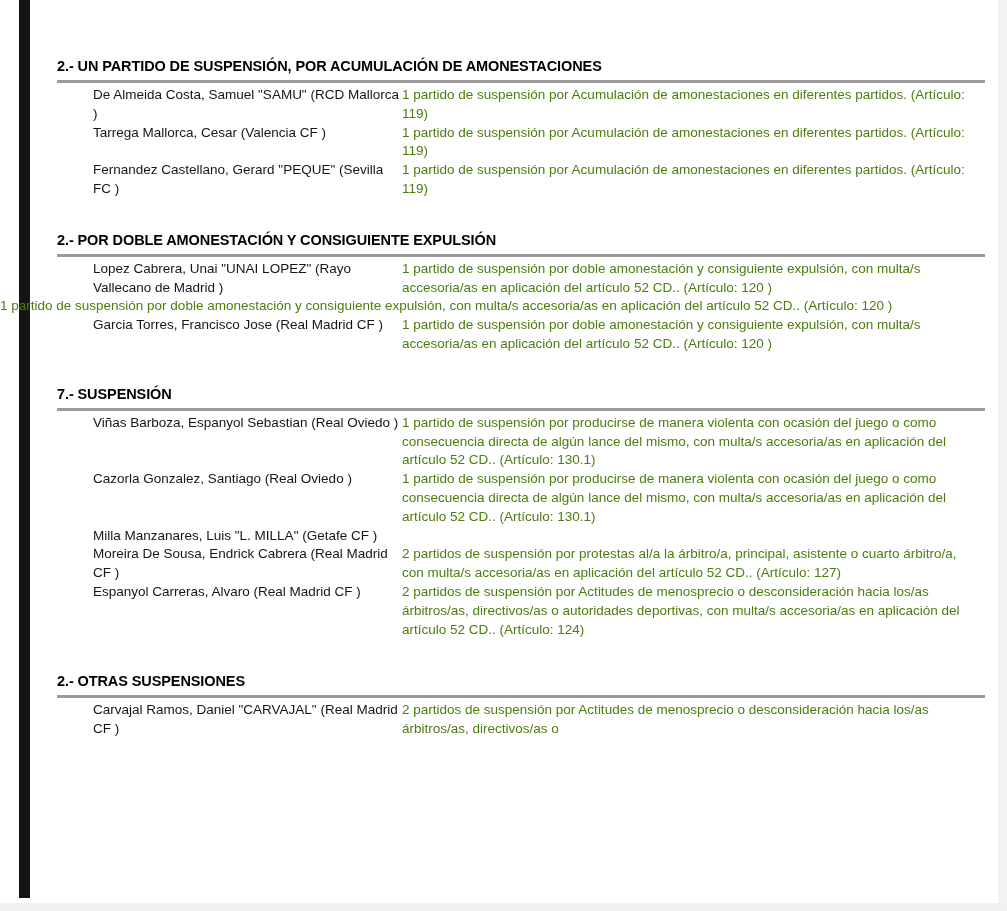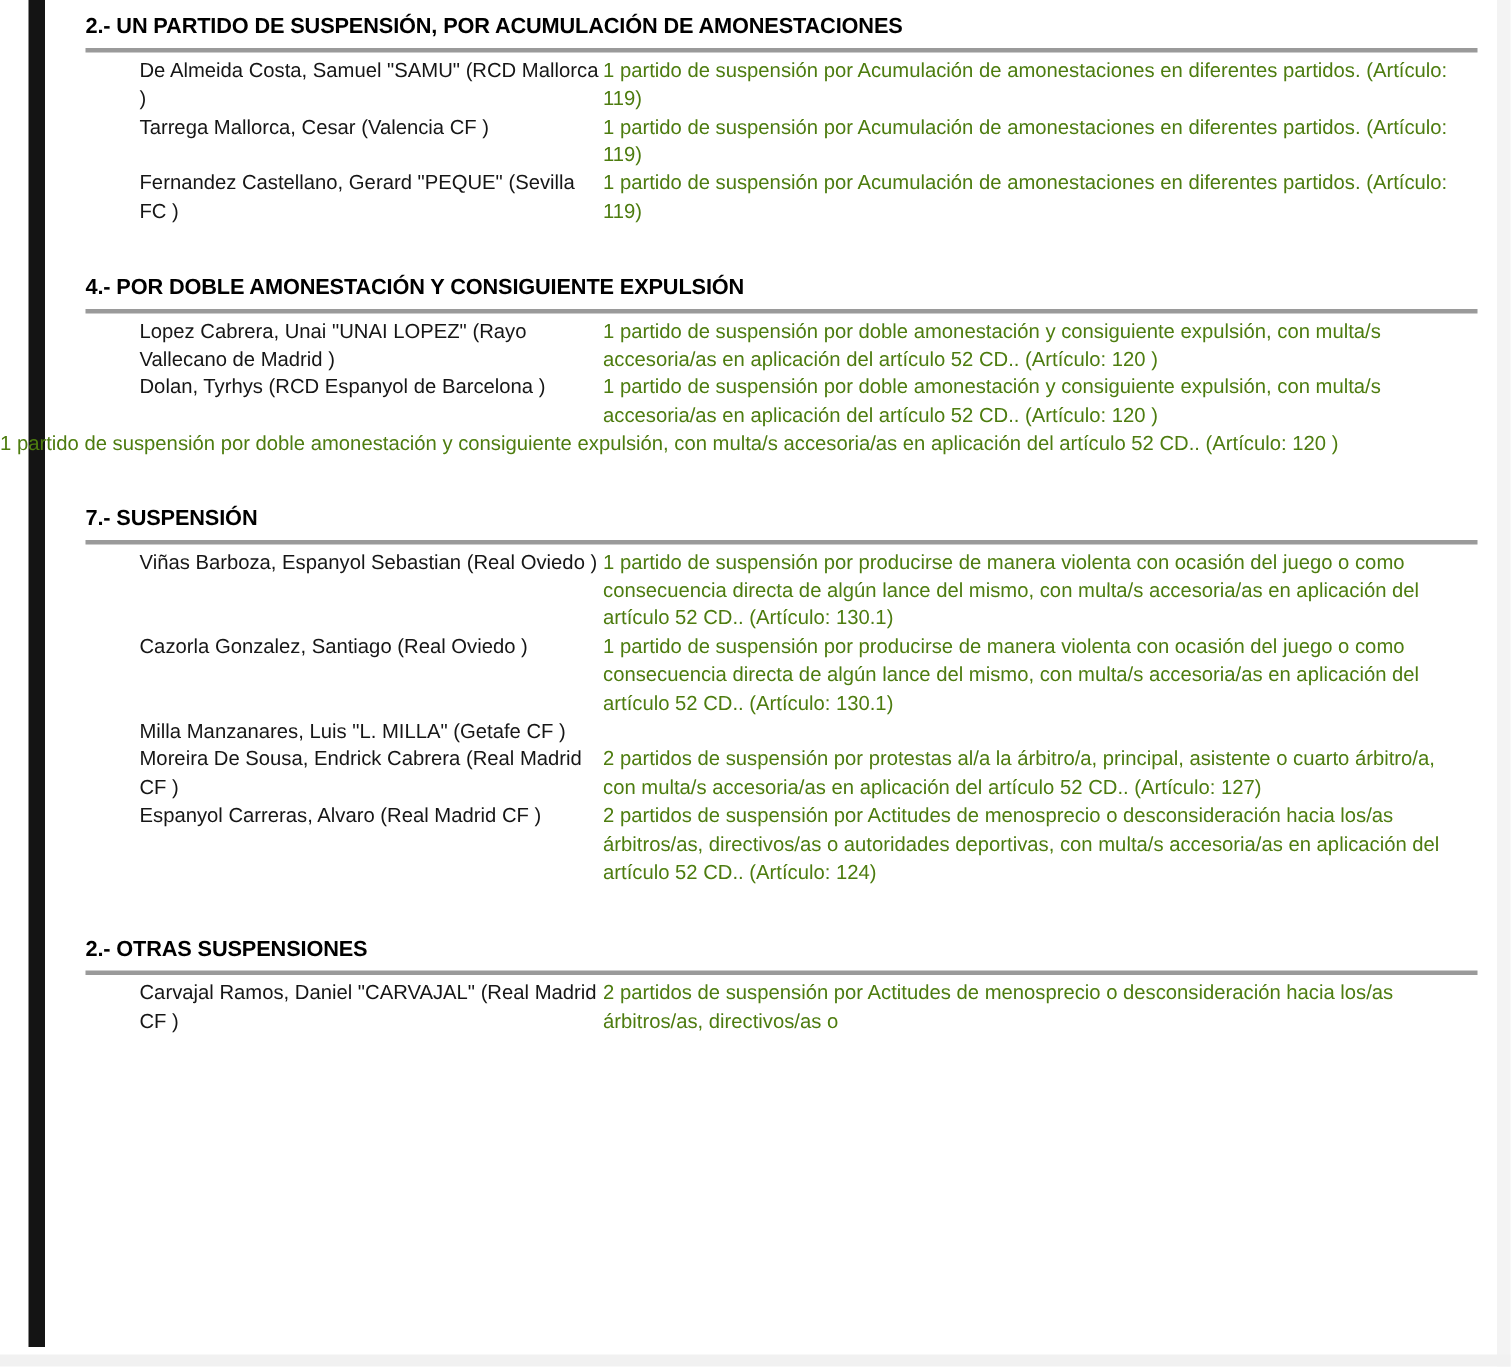--- a/index.html
+++ b/index.html
@@ -108,21 +108,21 @@
     font-size: 13.5px;
     line-height: 18.8px;
     color: #4d7c0f;
   }
 
   
   .sec-gap-2 { height: 33px; }
   .sec-gap-3 { height: 32px; }
   .sec-gap-4 { height: 34px; }
 
-  .pad-top-2 { padding-top: 10px; }
+  .pad-top-2 { padding-top: 10px; margin-top: 48px; }
 </style>
 </head>
 <body>
 
 <div id="page">
 
   <div id="left-gutter-bar"></div>
   <div id="right-edge-shade"></div>
   <div id="bottom-edge-shade"></div>
 
@@ -143,32 +143,32 @@
         <div class="row">
           <div class="cell-player">Fernandez Castellano, Gerard "PEQUE" (Sevilla FC )</div>
           <div class="cell-sanction">1 partido de suspensión por Acumulación de amonestaciones en diferentes partidos. (Artículo: 119)</div>
         </div>
       </div>
     </div>
 
     <div class="sec-gap-2"></div>
 
     <div class="section">
-      <div class="section-title">4.- POR DOBLE AMONESTACIÓN Y CONSIGUIENTE EXPULSIÓN</div>
+      <div class="section-title">2.- POR DOBLE AMONESTACIÓN Y CONSIGUIENTE EXPULSIÓN</div>
       <div class="rule"></div>
       <div class="rows">
         <div class="row">
           <div class="cell-player">Lopez Cabrera, Unai "UNAI LOPEZ" (Rayo Vallecano de Madrid )</div>
           <div class="cell-sanction">1 partido de suspensión por doble amonestación y consiguiente expulsión, con multa/s accesoria/as en aplicación del artículo 52 CD.. (Artículo: 120 )</div>
         </div>
         <div class="row">
-          <div class="cell-player">Dolan, Tyrhys (RCD Espanyol de Barcelona )</div>
           <div class="cell-sanction">1 partido de suspensión por doble amonestación y consiguiente expulsión, con multa/s accesoria/as en aplicación del artículo 52 CD.. (Artículo: 120 )</div>
         </div>
         <div class="row">
+          <div class="cell-player">Garcia Torres, Francisco Jose (Real Madrid CF )</div>
           <div class="cell-sanction">1 partido de suspensión por doble amonestación y consiguiente expulsión, con multa/s accesoria/as en aplicación del artículo 52 CD.. (Artículo: 120 )</div>
         </div>
       </div>
     </div>
 
     <div class="sec-gap-3"></div>
 
     <div class="section">
       <div class="section-title">7.- SUSPENSIÓN</div>
       <div class="rule"></div>

